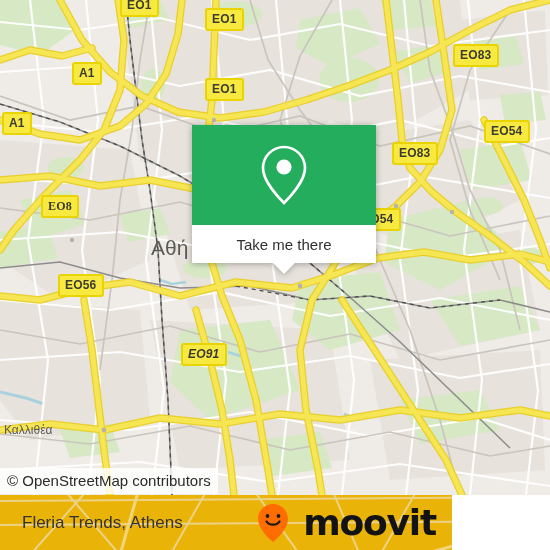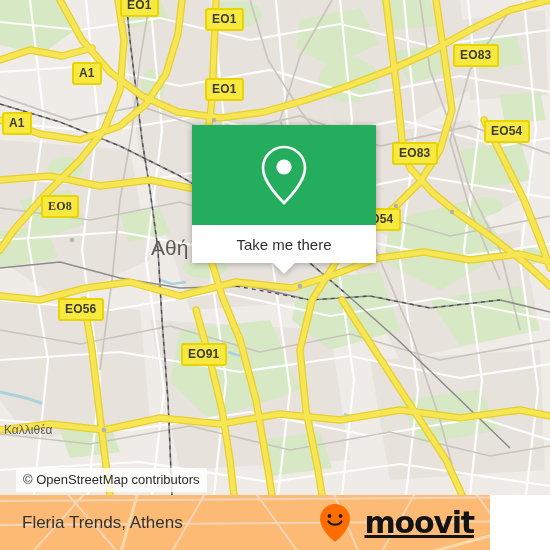--- a/index.html
+++ b/index.html
@@ -104,36 +104,35 @@
     border-top: 11px solid #ffffff;
   }
 
   
   #attribution {
     position: absolute;
     left: 0;
     top: 468px;
     background: rgba(255,255,255,0.82);
     color: #2b2b2b;
-    font-size: 13px;
+    font-size: 15px;
     font-family: "Liberation Sans", sans-serif;
     padding: 4px 7px 5px 7px;
     z-index: 50;
     white-space: nowrap;
-    margin-left: 16px;
   }
 
   
   #bottom-bar {
     position: absolute;
     left: 0;
     top: 495px;
-    width: 490px;
+    width: 452px;
     height: 55px;
-    background: #fdba74;
+    background: #eab308;
     overflow: hidden;
   }
   #bottom-bar-lines {
     position: absolute;
     left: 0; top: 0;
     width: 550px; height: 55px;
     opacity: 0.55;
   }
   #place-title {
     position: absolute;
@@ -149,26 +148,25 @@
     position: absolute;
     right: 16px;
     top: 50%;
     transform: translateY(-50%);
     display: flex;
     align-items: center;
   }
   #brand-wordmark {
     font-family: "DejaVu Sans", sans-serif;
     font-weight: bold;
-    font-size: 30px;
+    font-size: 36px;
     letter-spacing: -1.2px;
     color: #131313;
     margin-left: 13px;
     line-height: 1;
-    text-decoration: underline;
   }
 </style>
 </head>
 <body>
 
 <div id="app">
 
   <div id="map">
 
     <svg class="maplayer" viewBox="0 0 550 495" xmlns="http://www.w3.org/2000/svg">
@@ -322,22 +320,22 @@
         <div class="shield" style="left: 72px; top: 62px;">A1</div>
         <div class="shield" style="left: 2px; top: 112px;">A1</div>
         <div class="shield" style="left: 205px; top: 8px;">EO1</div>
         <div class="shield" style="left: 205px; top: 78px;">EO1</div>
         <div class="shield" style="left: 120px; top: -6px;">EO1</div>
         <div class="shield" style="left: 41px; top: 195px; font-family: Liberation Serif, serif;">EO8</div>
         <div class="shield" style="left: 453px; top: 44px;">EO83</div>
         <div class="shield" style="left: 392px; top: 142px;">EO83</div>
         <div class="shield" style="left: 484px; top: 120px;">EO54</div>
         <div class="shield" style="left: 355px; top: 208px;">EO54</div>
-        <div class="shield" style="left: 58px; top: 298px;">EO56</div>
-        <div class="shield" style="left: 181px; top: 343px;">EO91</div>
+        <div class="shield" style="left: 58px; top: 274px;">EO56</div>
+        <div class="shield" style="left: 181px; top: 343px; font-style: italic;">EO91</div>
       </div>
 
     <div id="place-labels">
         <div class="place-label place-city" style="left: 151px; top: 236px;">Αθή</div>
         <div class="place-label place-district" style="left: 4px; top: 423px;">Καλλιθέα</div>
       </div>
 
     <div id="popup">
       <div id="popup-image">
         <svg width="50" height="62" viewBox="0 0 50 62">

